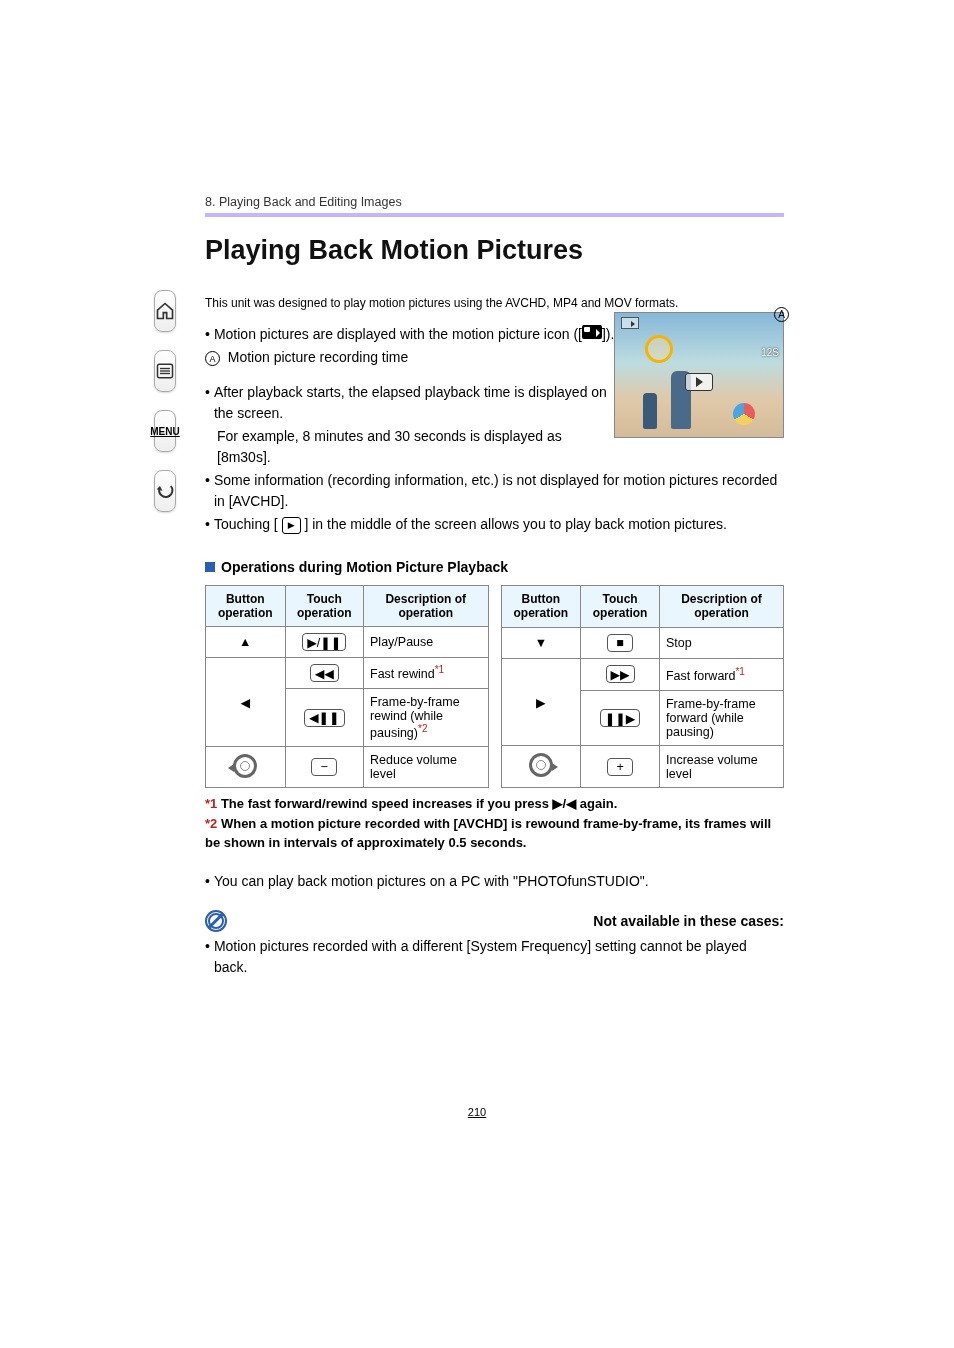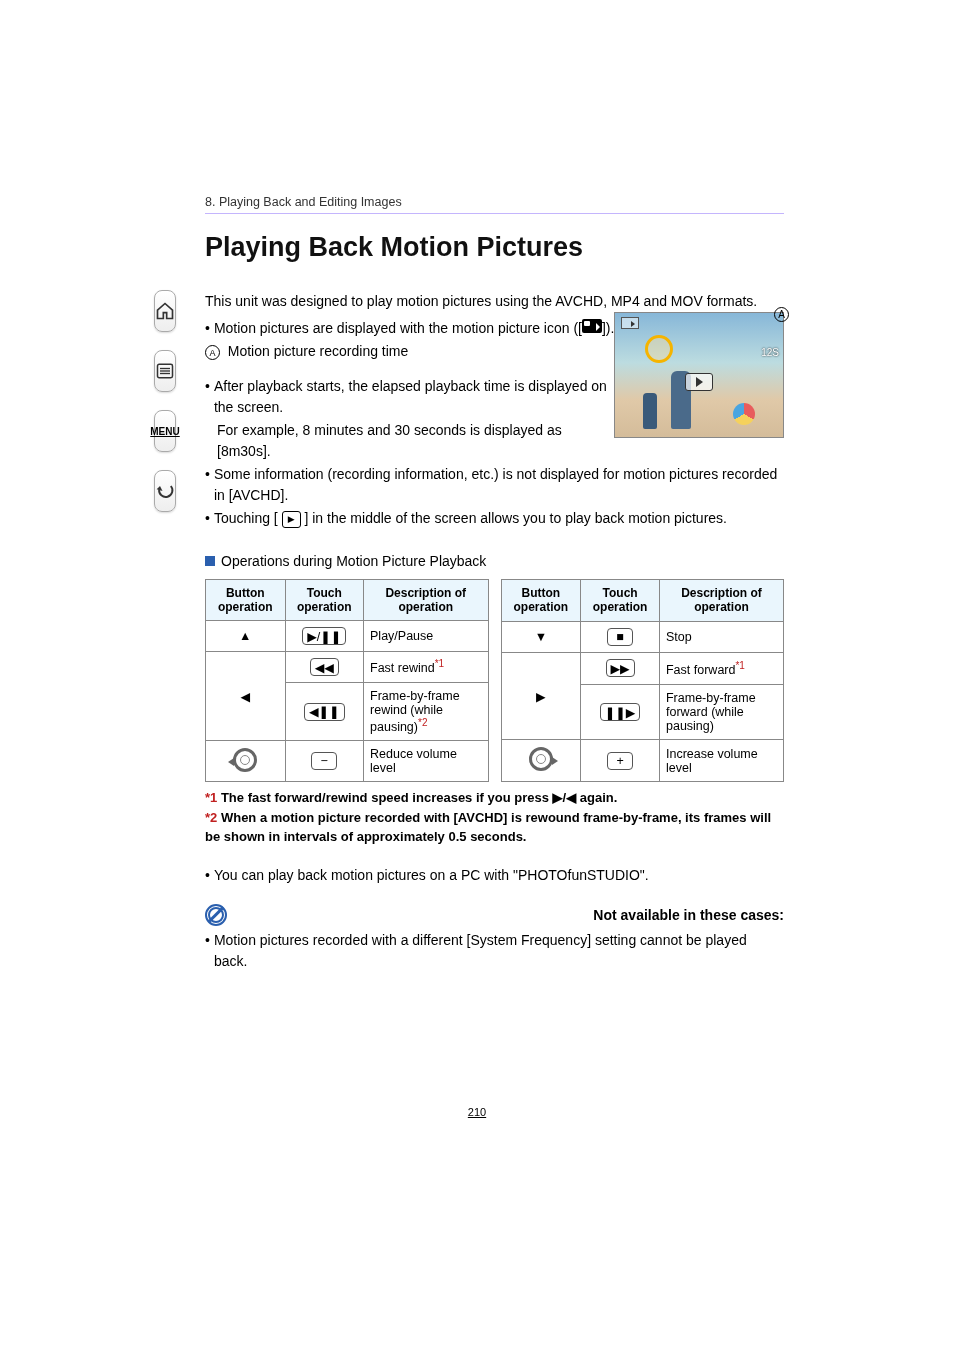--- a/index.html
+++ b/index.html
@@ -36,34 +36,34 @@
   .side-btn svg { width: 26px; height: 26px; }
   .menu-label { font-size: 10px; text-decoration: underline; font-weight: bold; }
   .content {
     margin-left: 205px;
     margin-right: 170px;
     padding-top: 195px;
   }
   .breadcrumb {
     font-size: 12.5px;
     color: #333;
-    border-bottom: 1px solid #c4b5fd;
+    border-bottom: 4px solid #c4b5fd;
     padding-bottom: 4px;
     margin-bottom: 18px;
   }
   h1 {
     font-size: 27px;
     font-weight: bold;
     color: #111;
     margin-bottom: 28px;
   }
   .intro {
-    font-size: 14px;
+    font-size: 12px;
     line-height: 1.5;
-    margin-bottom: 6px;
+    margin-bottom: 12px;
   }
   .bullet-row { display: flex; gap: 4px; line-height: 1.5; margin-bottom: 2px; }
   .bullet-dot { flex-shrink: 0; }
   .film-icon {
     display: inline-block;
     width: 20px; height: 14px;
     background: #000;
     border-radius: 2px;
     position: relative;
   }
@@ -135,21 +135,21 @@
   .preview .person2 { position:absolute; left:56px; bottom:8px; width:20px;height:58px; background:#4a6a8a; border-radius:6px 6px 2px 2px;}
   .preview .right-count { position:absolute; right:4px; top:34px; font-size:10px; font-family:Liberation Sans, sans-serif; color:#fff; text-shadow:0 0 2px #000;}
   .playback-icon-box {
     display:inline-flex; align-items:center; justify-content:center;
     border:1px solid #000; border-radius:3px; padding:1px 5px;
     font-size:9px; vertical-align:middle;
   }
   .section-head {
     margin-top: 24px;
     margin-bottom: 10px;
-    font-weight: normal;
+    font-weight: bold;
     display:flex; align-items:center; gap:6px;
   }
   .blue-sq { width:10px;height:10px;background:#2a5fae;flex-shrink:0;}
   .tables { display:flex; gap:12px; margin-bottom:0;}
   table.op { border-collapse:collapse; flex:1; }
   table.op th, table.op td { border:1px solid #888; padding:6px 6px; font-size:12.5px; vertical-align:middle;}
   table.op th { background:#eaf6fd; font-weight:bold; font-size:12px; text-align:center;}
   table.op td.c { text-align:center; }
   .touch-icon { display:inline-flex; align-items:center; justify-content:center; border:1.5px solid #555; border-radius:4px; padding:2px 4px; min-width:26px; height:18px;}
   .dial-icon { display:inline-block; width:24px;height:24px;border:3px solid #666;border-radius:50%;position:relative;}

